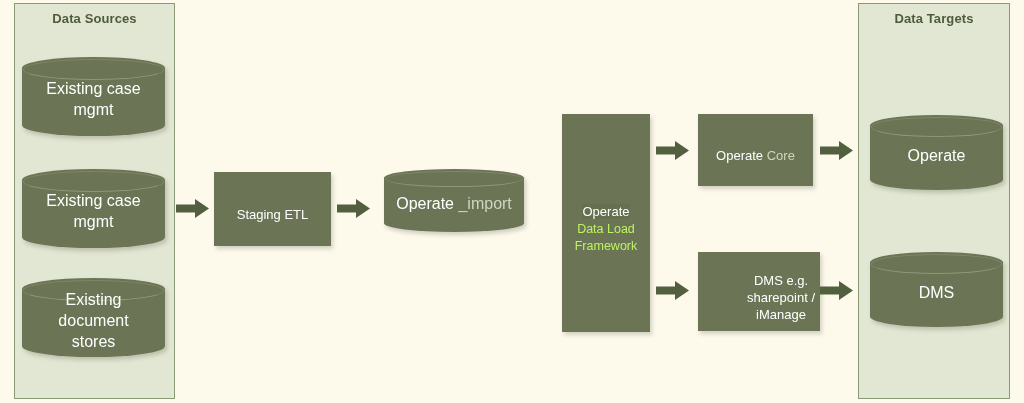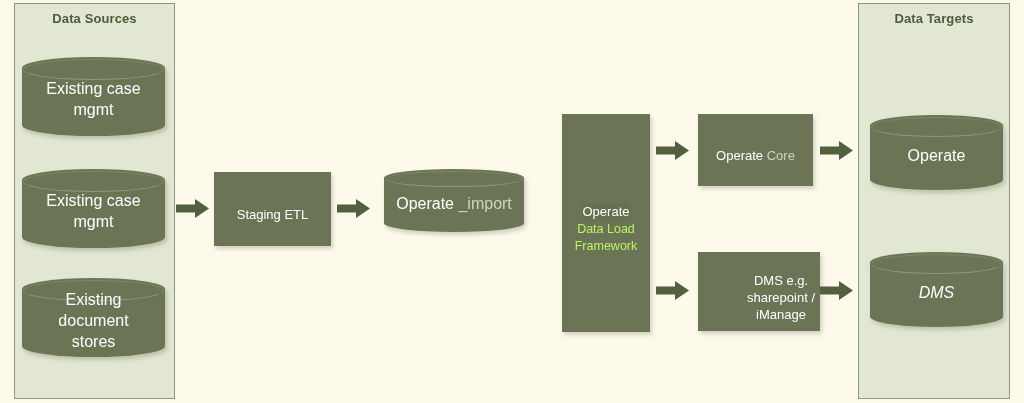--- a/index.html
+++ b/index.html
@@ -225,19 +225,19 @@
   <div class="panel" style="left:858px; top:3px; width:152px; height:396px;">
     <div class="panel-title">Data Targets</div>
   </div>
 
   <div class="cyl" style="left:870px; top:115px; width:133px; height:75px;">
     <div class="cyl-label">
       <span>Operate</span>
     </div>
   </div>
 
-  <div class="cyl" style="left:870px; top:252px; width:133px; height:75px;font-style:italic;">
+  <div class="cyl" style="left:870px; top:252px; width:133px; height:75px;">
     <div class="cyl-label">
       <span>DMS</span>
     </div>
   </div>
 
 </div>
 
 </body></html>

